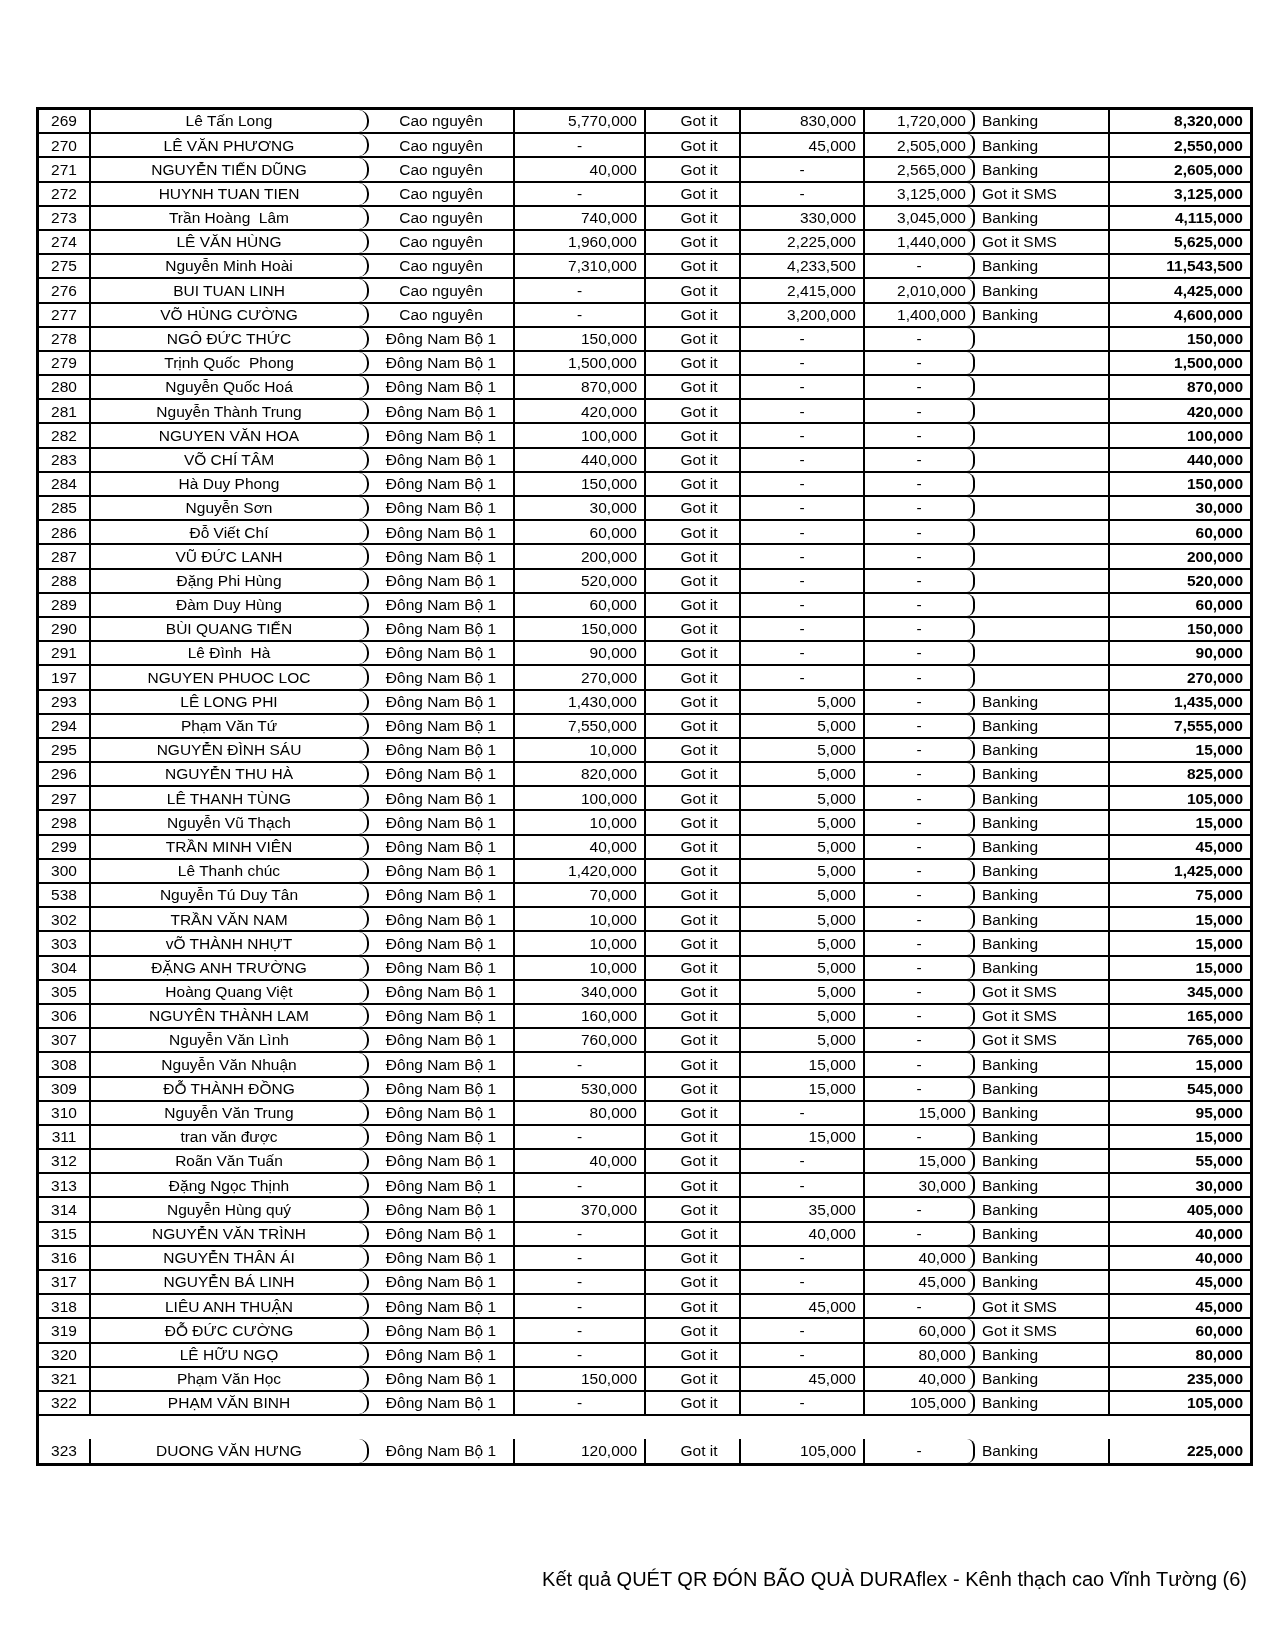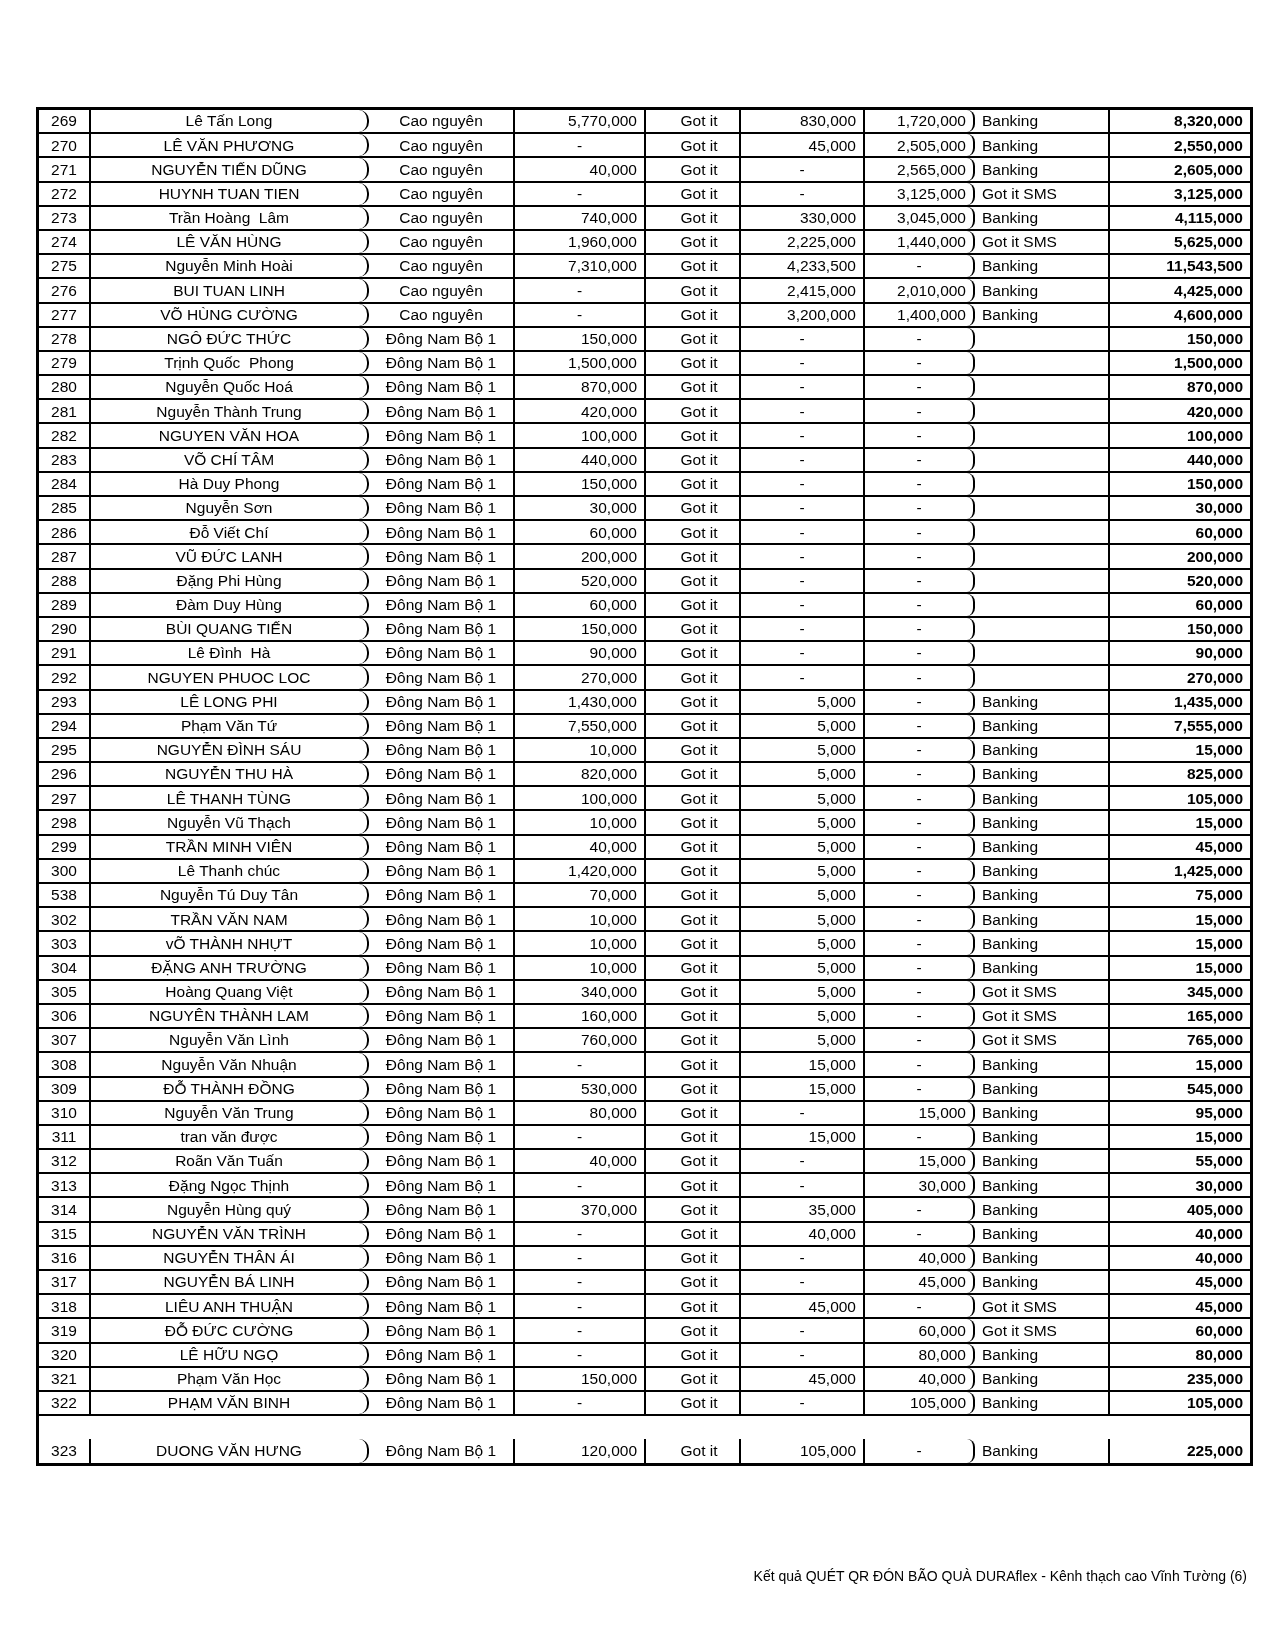--- a/index.html
+++ b/index.html
@@ -54,21 +54,21 @@
   .c4 { justify-content: center; padding-left: 20px; }
   .c5 { justify-content: flex-end; }
   .c6 { justify-content: flex-end; border-radius: 8px; }
   .c7 { justify-content: flex-start; }
   .c8 { justify-content: flex-end; font-weight: bold; padding-left: 48px; }
   .cell.dash { justify-content: center; }
   .footer-note {
     position: absolute;
     top: 1568px;
     right: 28px;
-    font-size: 14px;
+    font-size: 20px;
     color: #000000;
     white-space: pre;
   }
 </style>
 </head>
 <body>
 
 <div class="page">
   <div class="report-table" id="report-table">
       <div class="row">
@@ -318,21 +318,21 @@
         <div class="cell c1">Lê Đình  Hà</div>
         <div class="cell c2">Đông Nam Bộ 1</div>
         <div class="cell c3">90,000</div>
         <div class="cell c4">Got it</div>
         <div class="cell c5 dash">-</div>
         <div class="cell c6 dash">-</div>
         <div class="cell c7"></div>
         <div class="cell c8">90,000</div>
       </div>
       <div class="row">
-        <div class="cell c0">292</div>
+        <div class="cell c0">197</div>
         <div class="cell c1">NGUYEN PHUOC LOC</div>
         <div class="cell c2">Đông Nam Bộ 1</div>
         <div class="cell c3">270,000</div>
         <div class="cell c4">Got it</div>
         <div class="cell c5 dash">-</div>
         <div class="cell c6 dash">-</div>
         <div class="cell c7"></div>
         <div class="cell c8">270,000</div>
       </div>
       <div class="row">

